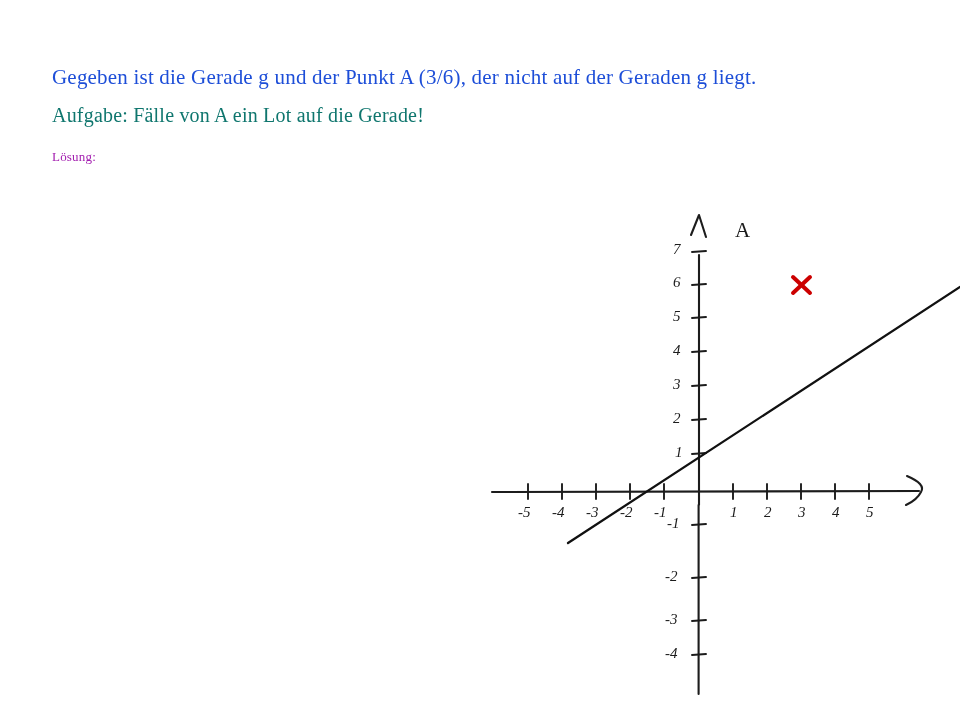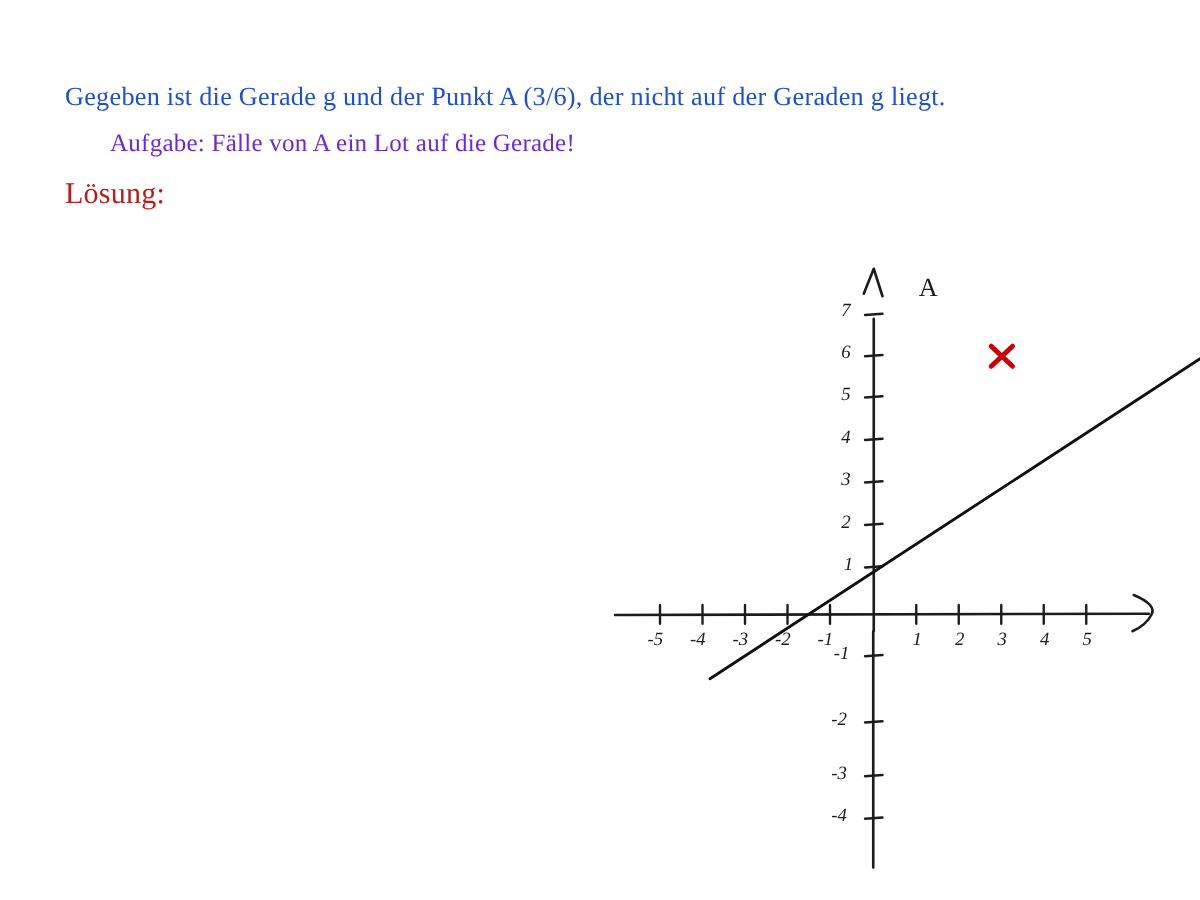--- a/index.html
+++ b/index.html
@@ -24,32 +24,31 @@
   .line-main {
     font-family: "Liberation Serif", serif;
     font-size: 21px;
     color: #1d4ed8;
     line-height: 1.52;
     letter-spacing: 0.2px;
   }
   .line-task {
     font-family: "Liberation Serif", serif;
     font-size: 20px;
-    color: #6d28d9;
+    color: #0f766e;
     line-height: 1.55;
     margin-top: 6px;
     letter-spacing: 0.2px;
-    margin-left: 36px;
   }
   .line-solution {
     font-family: "Liberation Serif", serif;
-    font-size: 24px;
-    color: #b91c1c;
+    font-size: 13px;
+    color: #a21caf;
     line-height: 1.55;
-    margin-top: 6px;
+    margin-top: 16px;
     letter-spacing: 0.2px;
   }
   #graph {
     position: absolute;
     left: 470px;
     top: 195px;
     width: 490px;
     height: 515px;
   }
   .axis-label {

